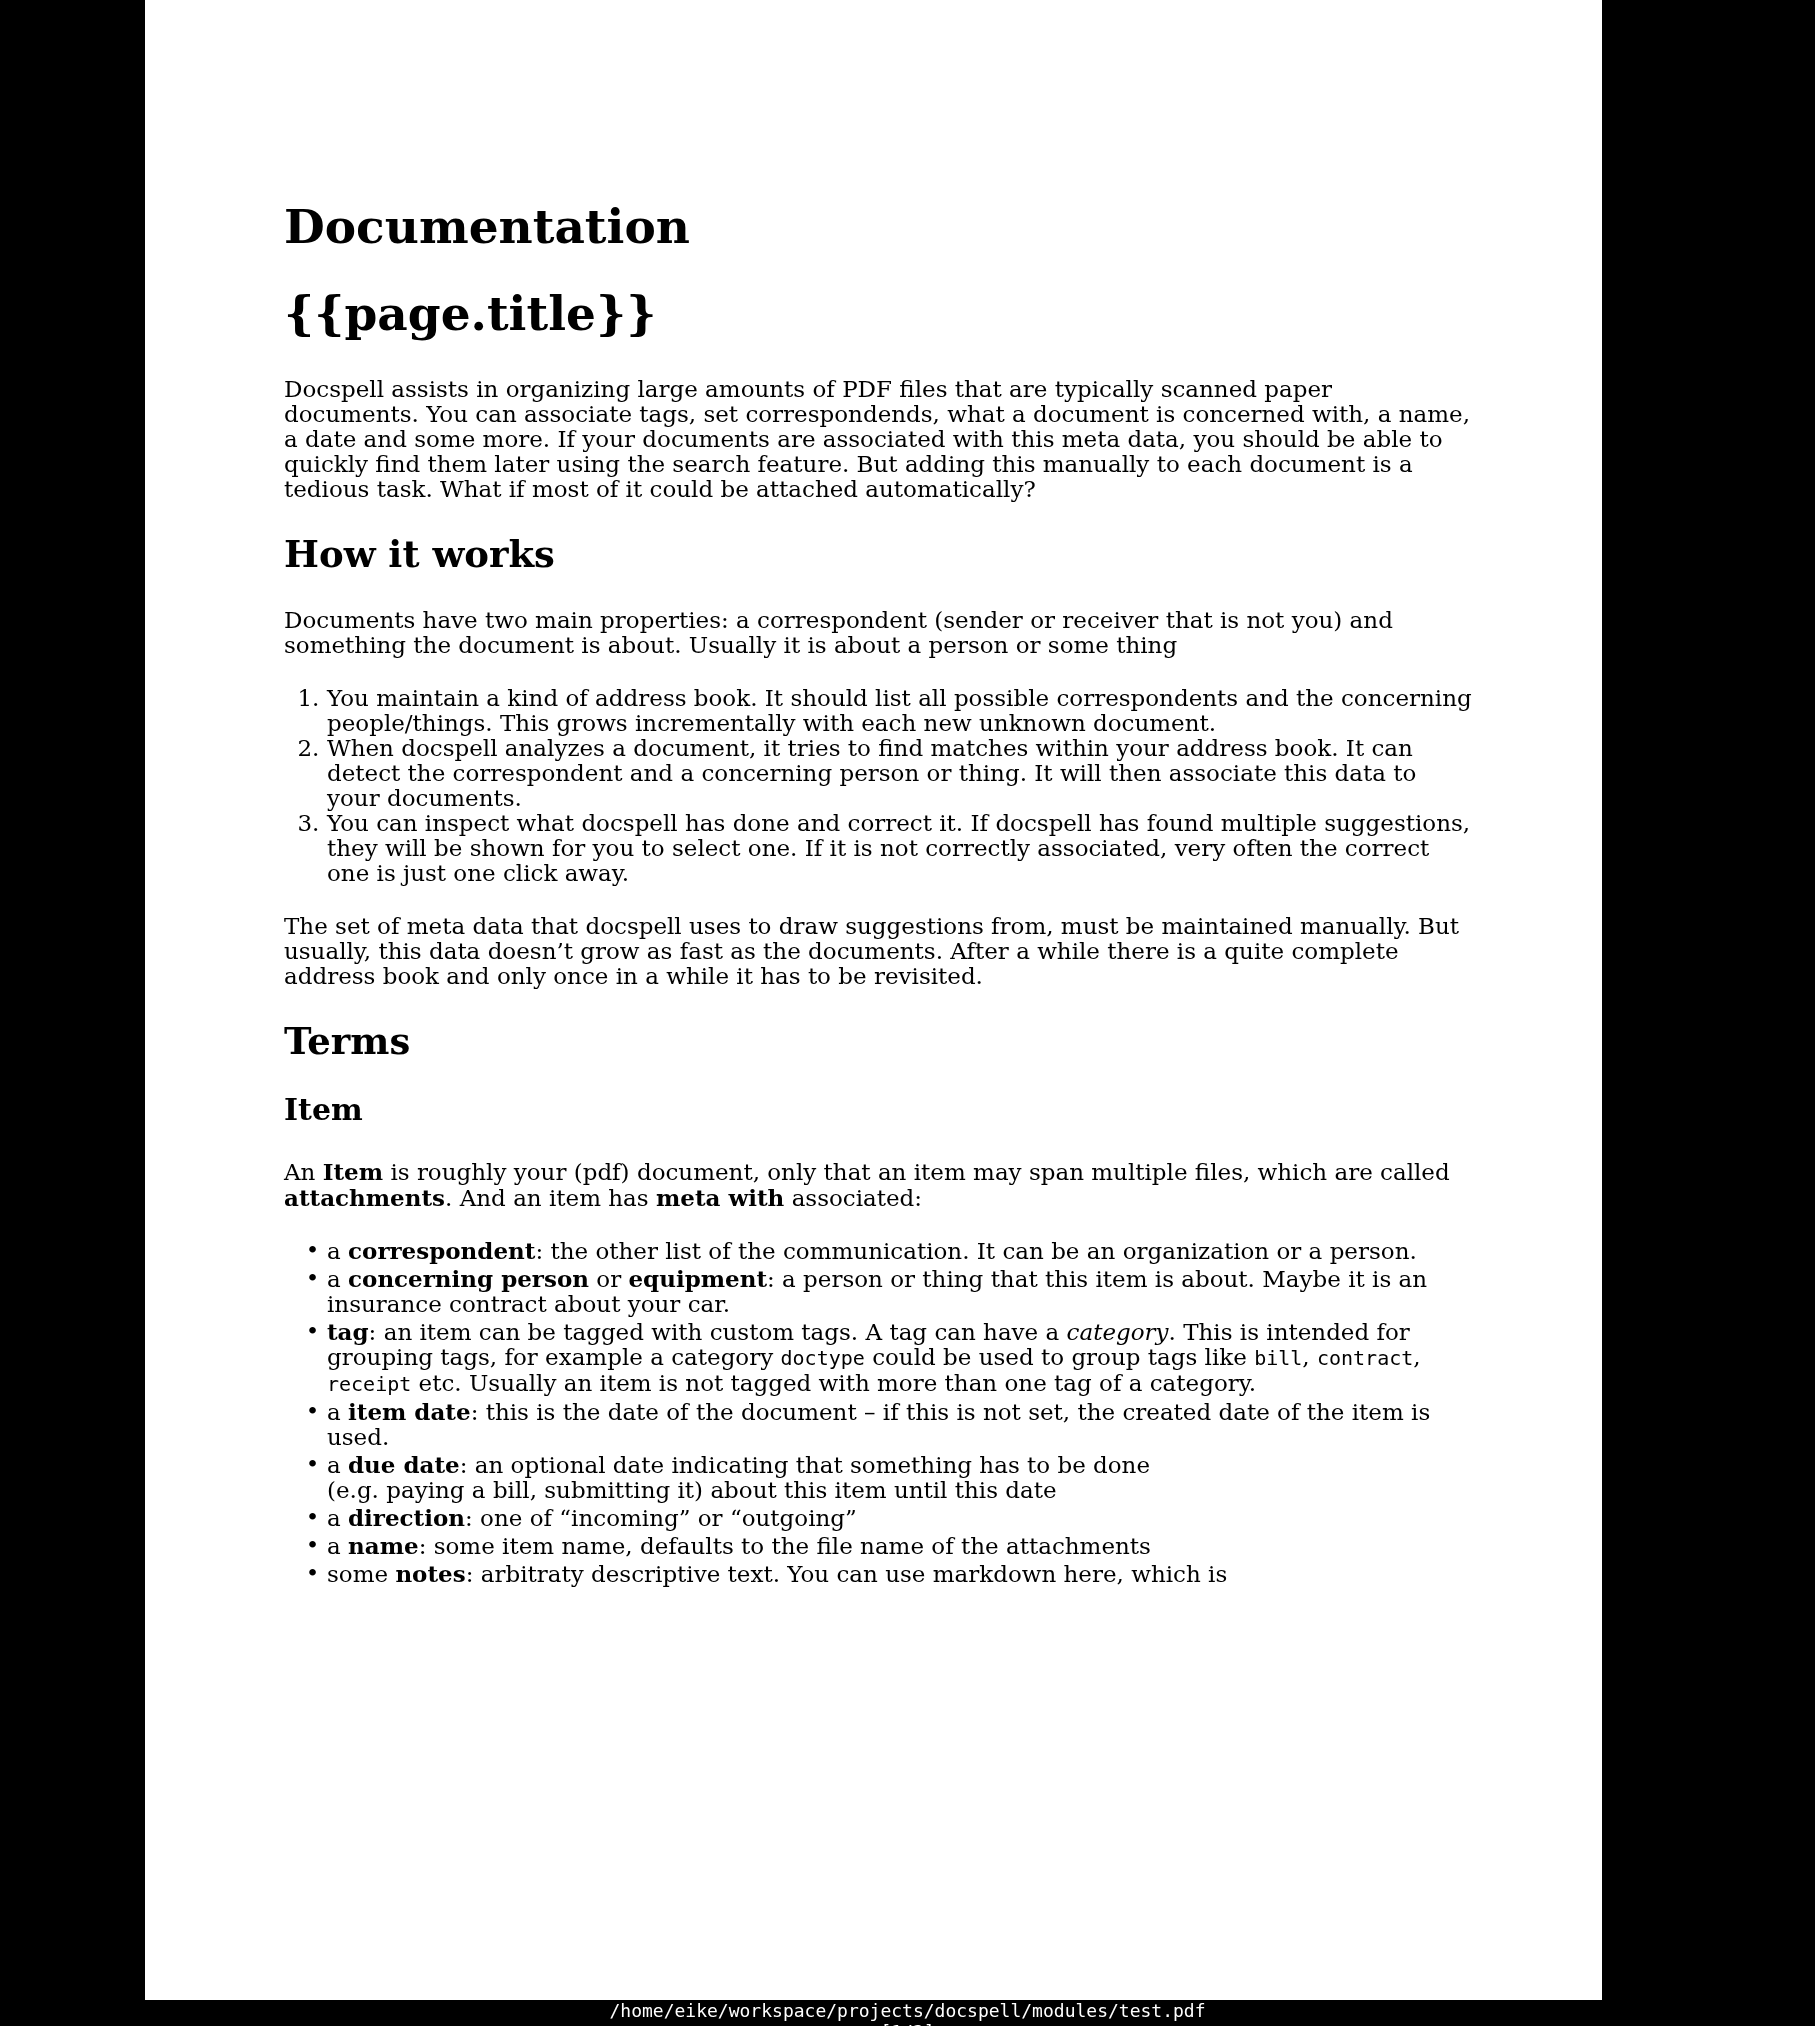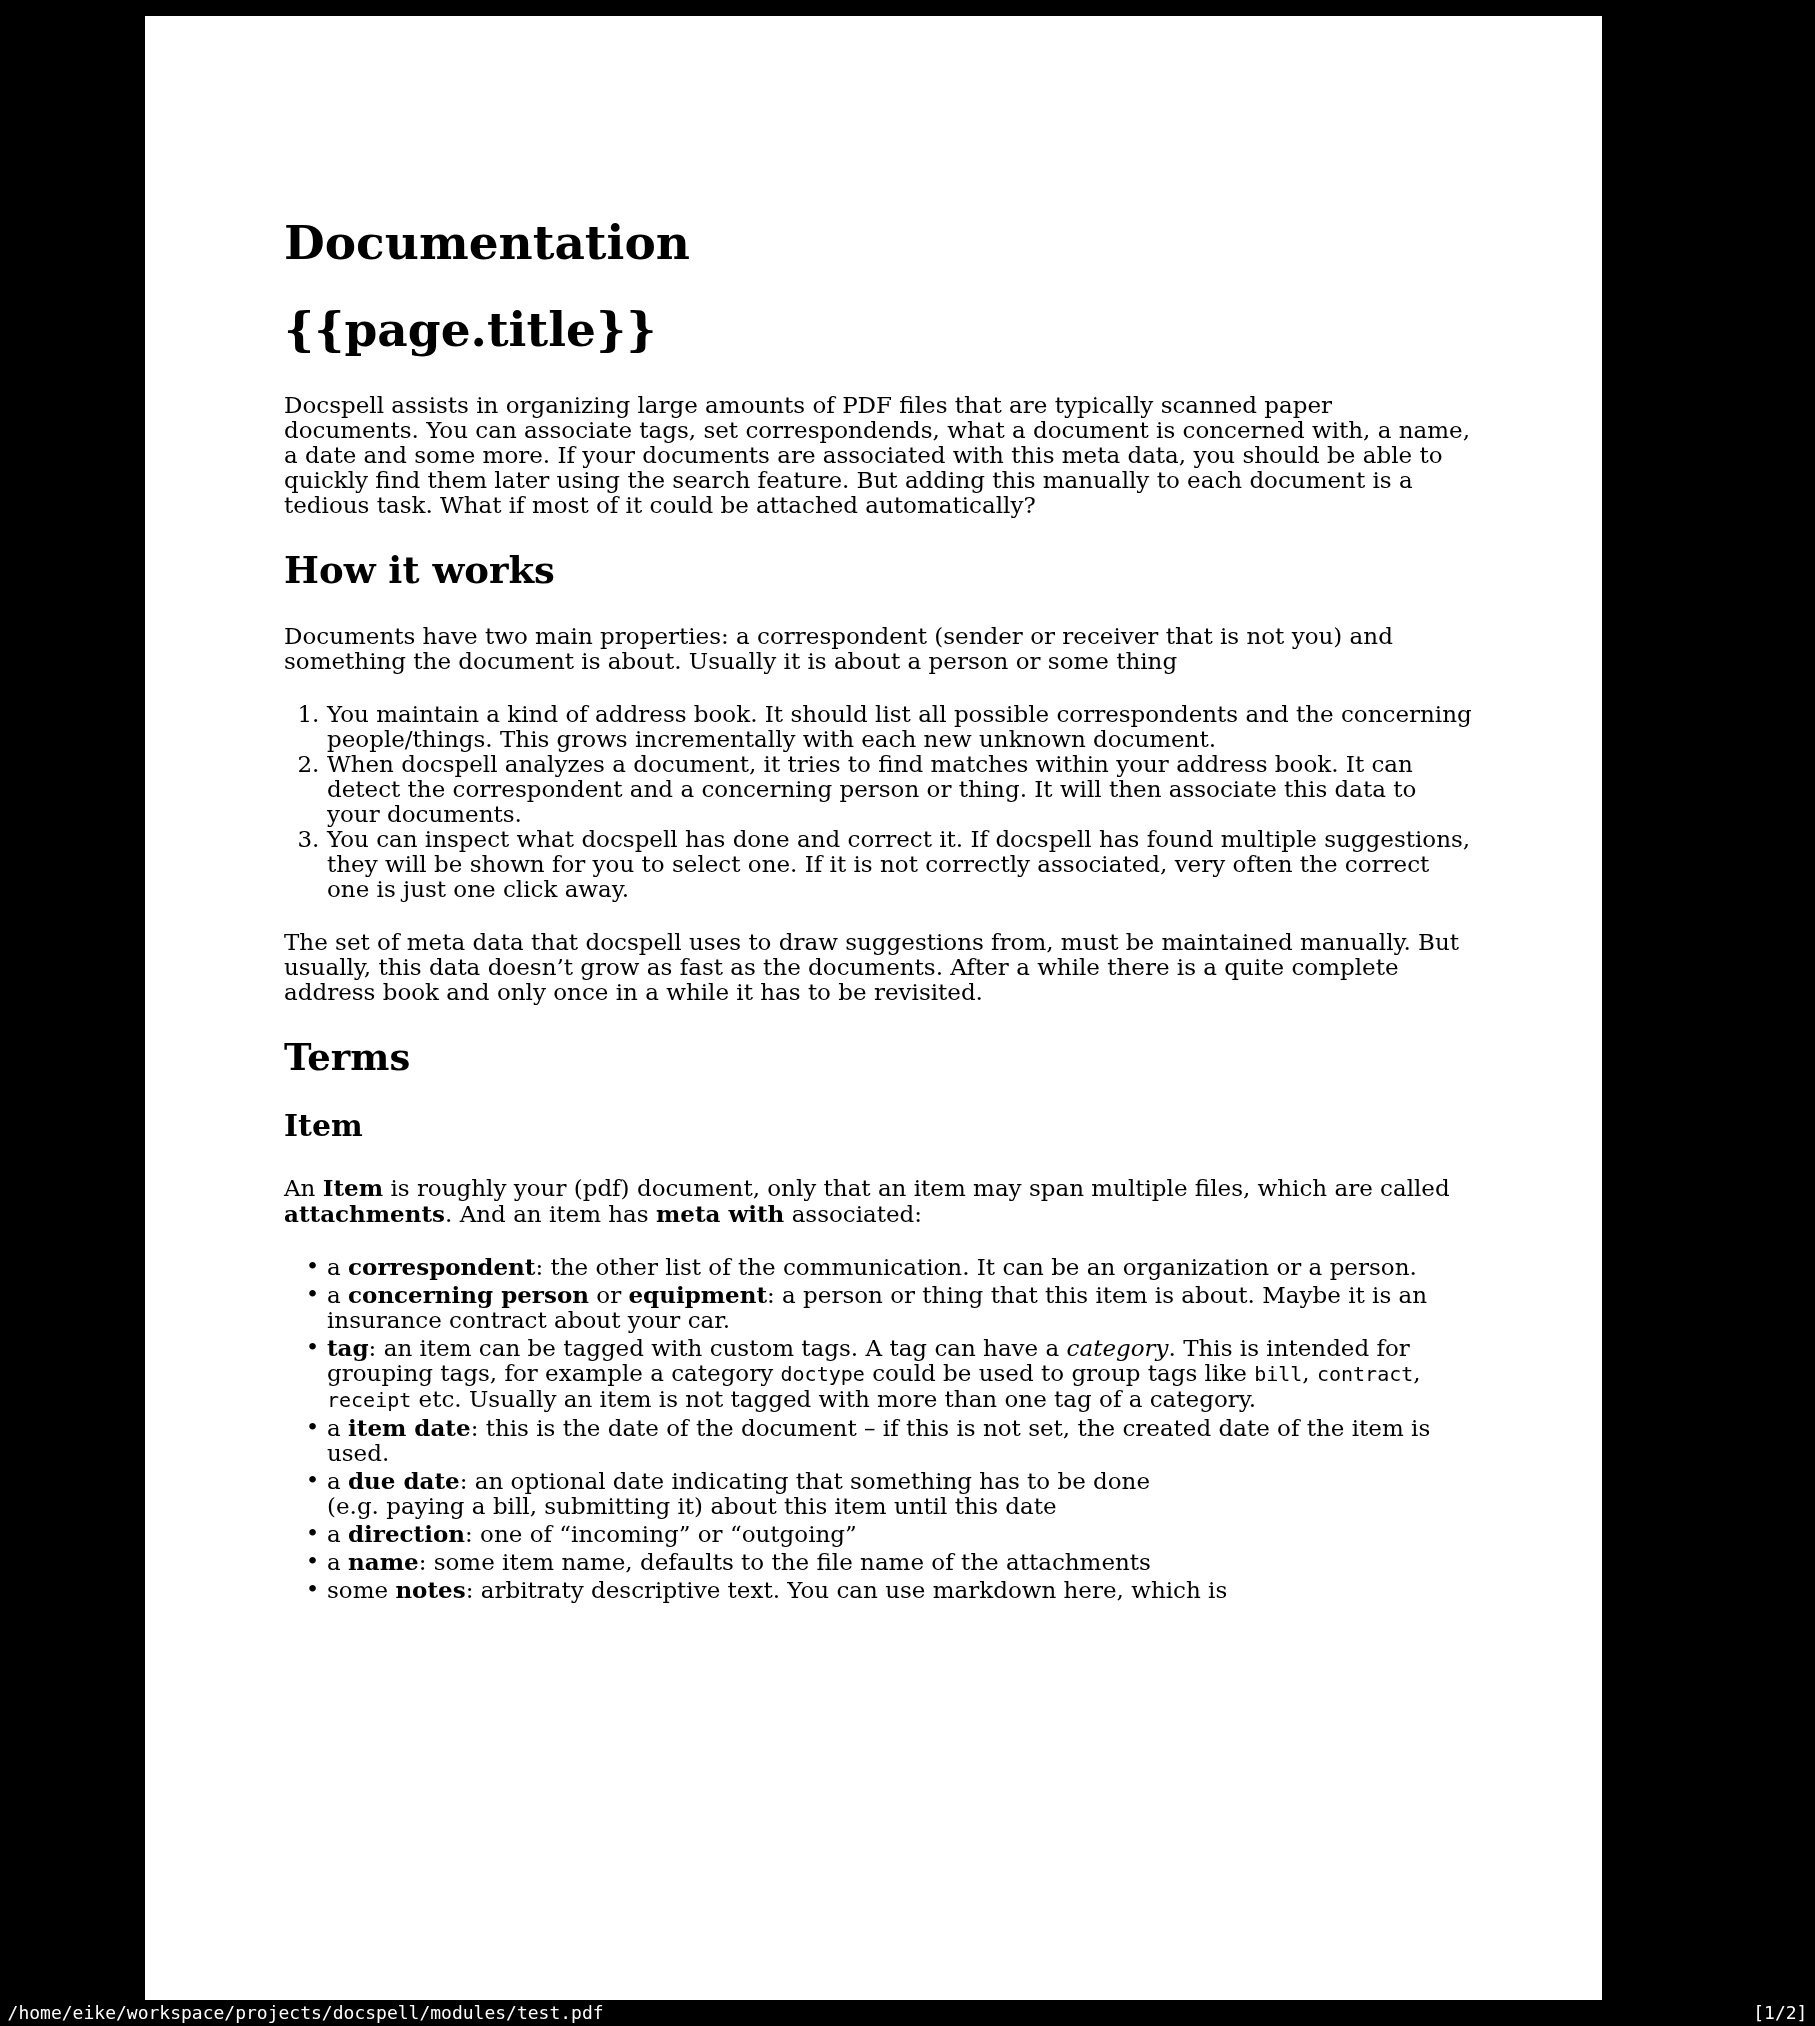--- a/index.html
+++ b/index.html
@@ -6,21 +6,21 @@
   body {
     width: 1815px; height: 2026px;
     background: #000000;
     position: relative;
     overflow: hidden;
     font-family: "DejaVu Serif", serif;
   }
   .viewer { position: absolute; inset: 0; }
   .page {
     position: absolute;
-    left: 145px; top: 16px;
+    left: 145px; top: 0;
     width: 1457px; height: 2000px;
     background: #ffffff;
     color: #000000;
     box-sizing: border-box;
     padding: 203px 128px 0 139px;
     overflow: hidden;
   }
   h1, h2, h3, p { margin: 0; font-weight: normal; }
   h1 {
     font-size: 47px; line-height: 47px; font-weight: bold;
@@ -57,20 +57,21 @@
     width: 100%; height: 26.5px;
     background: #000000;
     color: #ffffff;
     font-family: "DejaVu Sans Mono", monospace;
     font-size: 18px;
     display: flex;
     justify-content: space-between;
     align-items: center;
     box-sizing: border-box;
     padding: 0 7.6px;
+    flex-direction: column;
   }
 </style>
 </head>
 <body>
 
 <div class="viewer">
 
   <div class="page">
 
     <h1>Documentation</h1>

